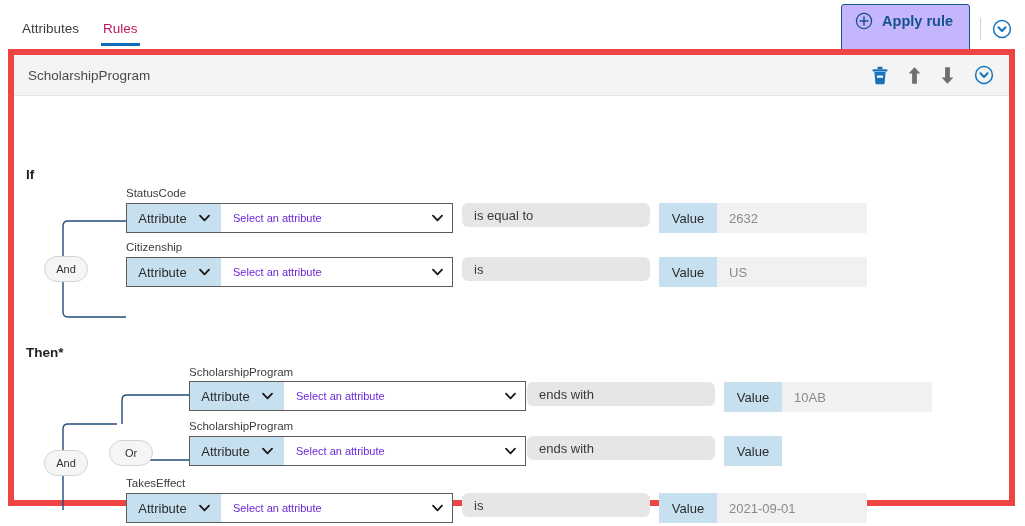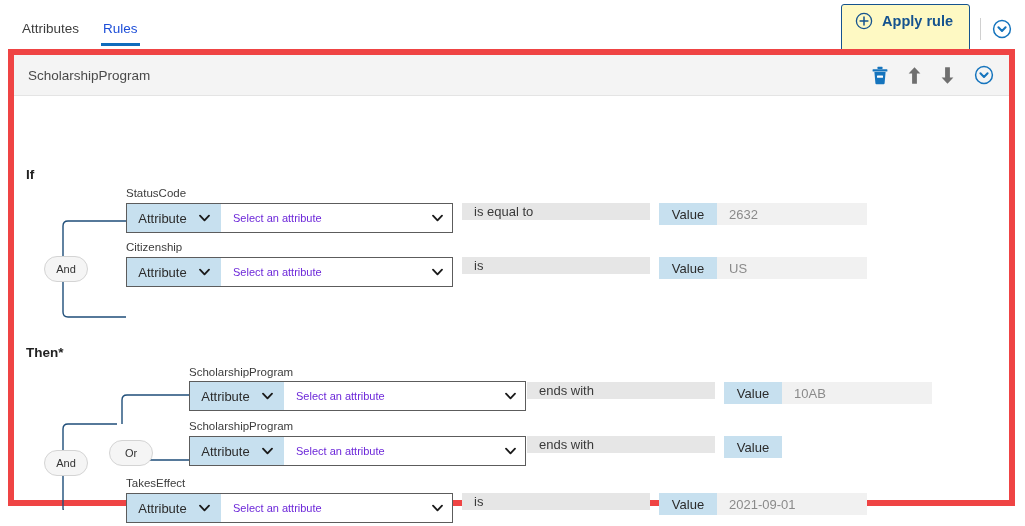--- a/index.html
+++ b/index.html
@@ -31,21 +31,21 @@
     padding-top: 19px;
   }
   .tab {
     position: relative;
     font-size: 13.5px;
     padding: 2px 12px 10px 12px;
     color: #3d3d3d;
     cursor: pointer;
     white-space: nowrap;
   }
-  .tab.active { color: #1d4ed8; text-align: right; }
+  .tab.active { color: #be185d; text-align: right; }
   .tab.active::after {
     content: "";
     position: absolute;
     left: 10px; right: 10px;
     bottom: 0;
     height: 3px;
     background: #0f6cbd;
   }
 
   .tabbar-right {
@@ -54,21 +54,21 @@
     display: flex;
     align-items: center;
     gap: 10px;
   }
   .apply-btn {
     display: flex;
     align-items: center;
     gap: 9px;
     border: 1px solid #15538f;
     border-radius: 3px;
-    background: #fef9c3;
+    background: #c4b5fd;
     color: #15538f;
     font-size: 14.5px;
     font-weight: bold;
     padding: 7px 16px 22px 13px;
     cursor: pointer;
     font-family: "Liberation Sans", sans-serif;
   }
   .divider-v {
     width: 1px;
     height: 22px;
@@ -163,33 +163,34 @@
     align-items: center;
     justify-content: space-between;
     padding: 0 9px 0 12px;
     font-size: 11px;
     color: #6d28d9;
     background: #ffffff;
   }
 
   .op-field {
     position: absolute;
-    height: 17px;
+    height: 24px;
     background: #e6e6e6;
     display: flex;
     align-items: center;
     padding-left: 12px;
     font-size: 13px;
     color: #3a3a3a;
     box-sizing: border-box;
+    border-radius: 6px;
   }
 
   .value-group {
     position: absolute;
-    height: 22px;
+    height: 30px;
     display: flex;
     align-items: stretch;
   }
   .value-group .val-label {
     background: #c7e0ef;
     display: flex;
     align-items: center;
     justify-content: center;
     font-size: 13px;
     color: #2b2b2b;

